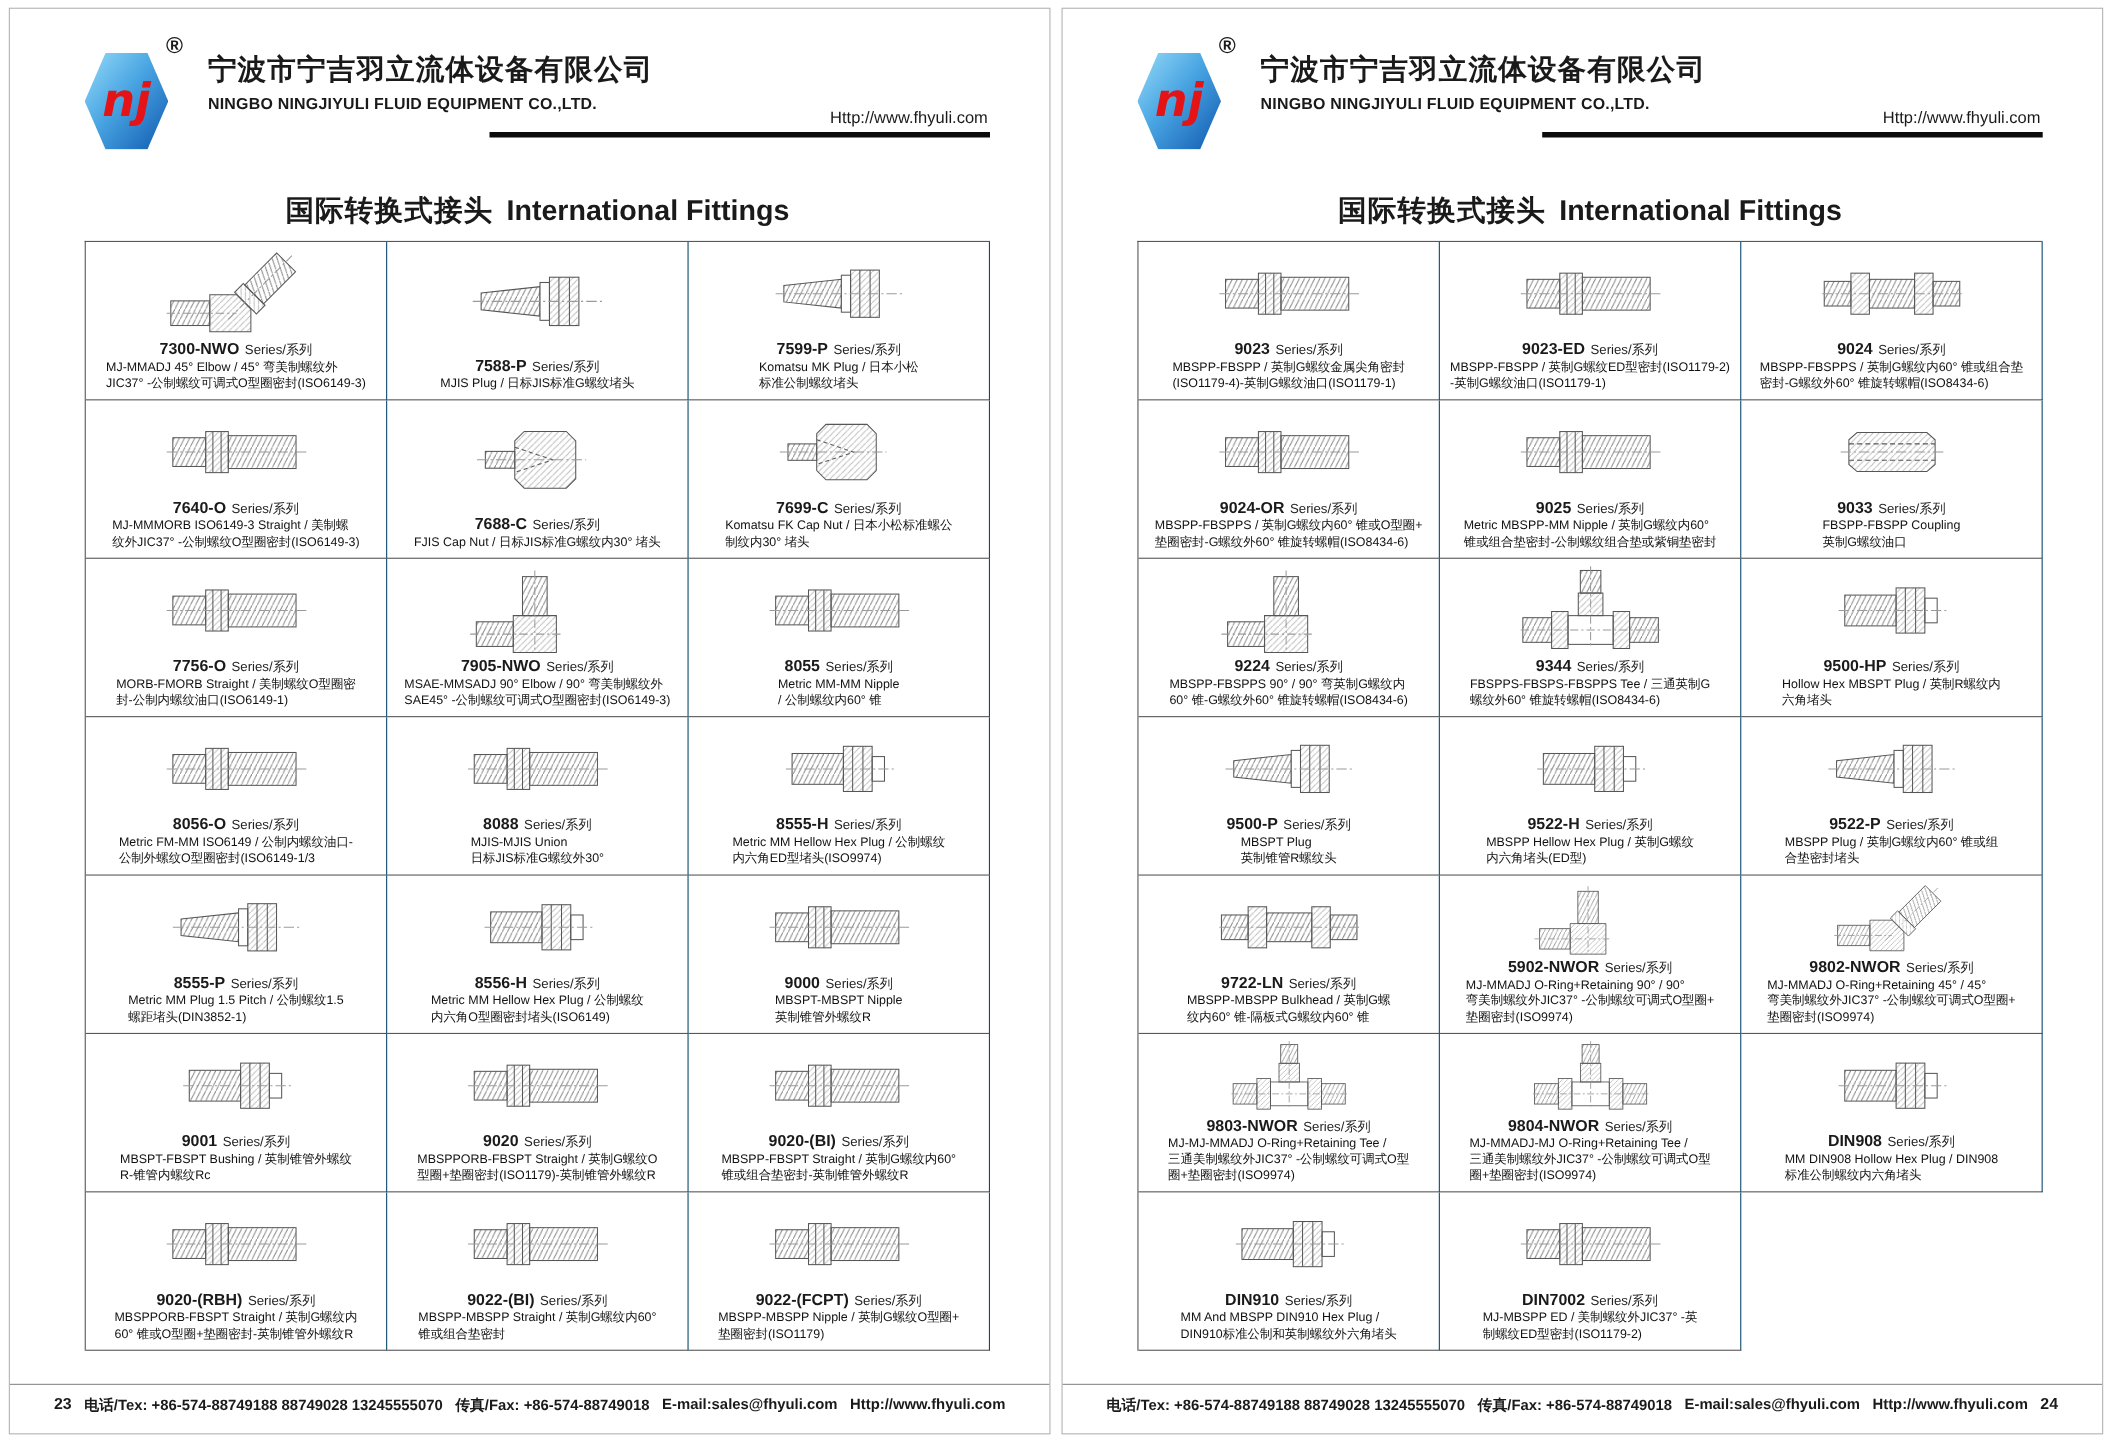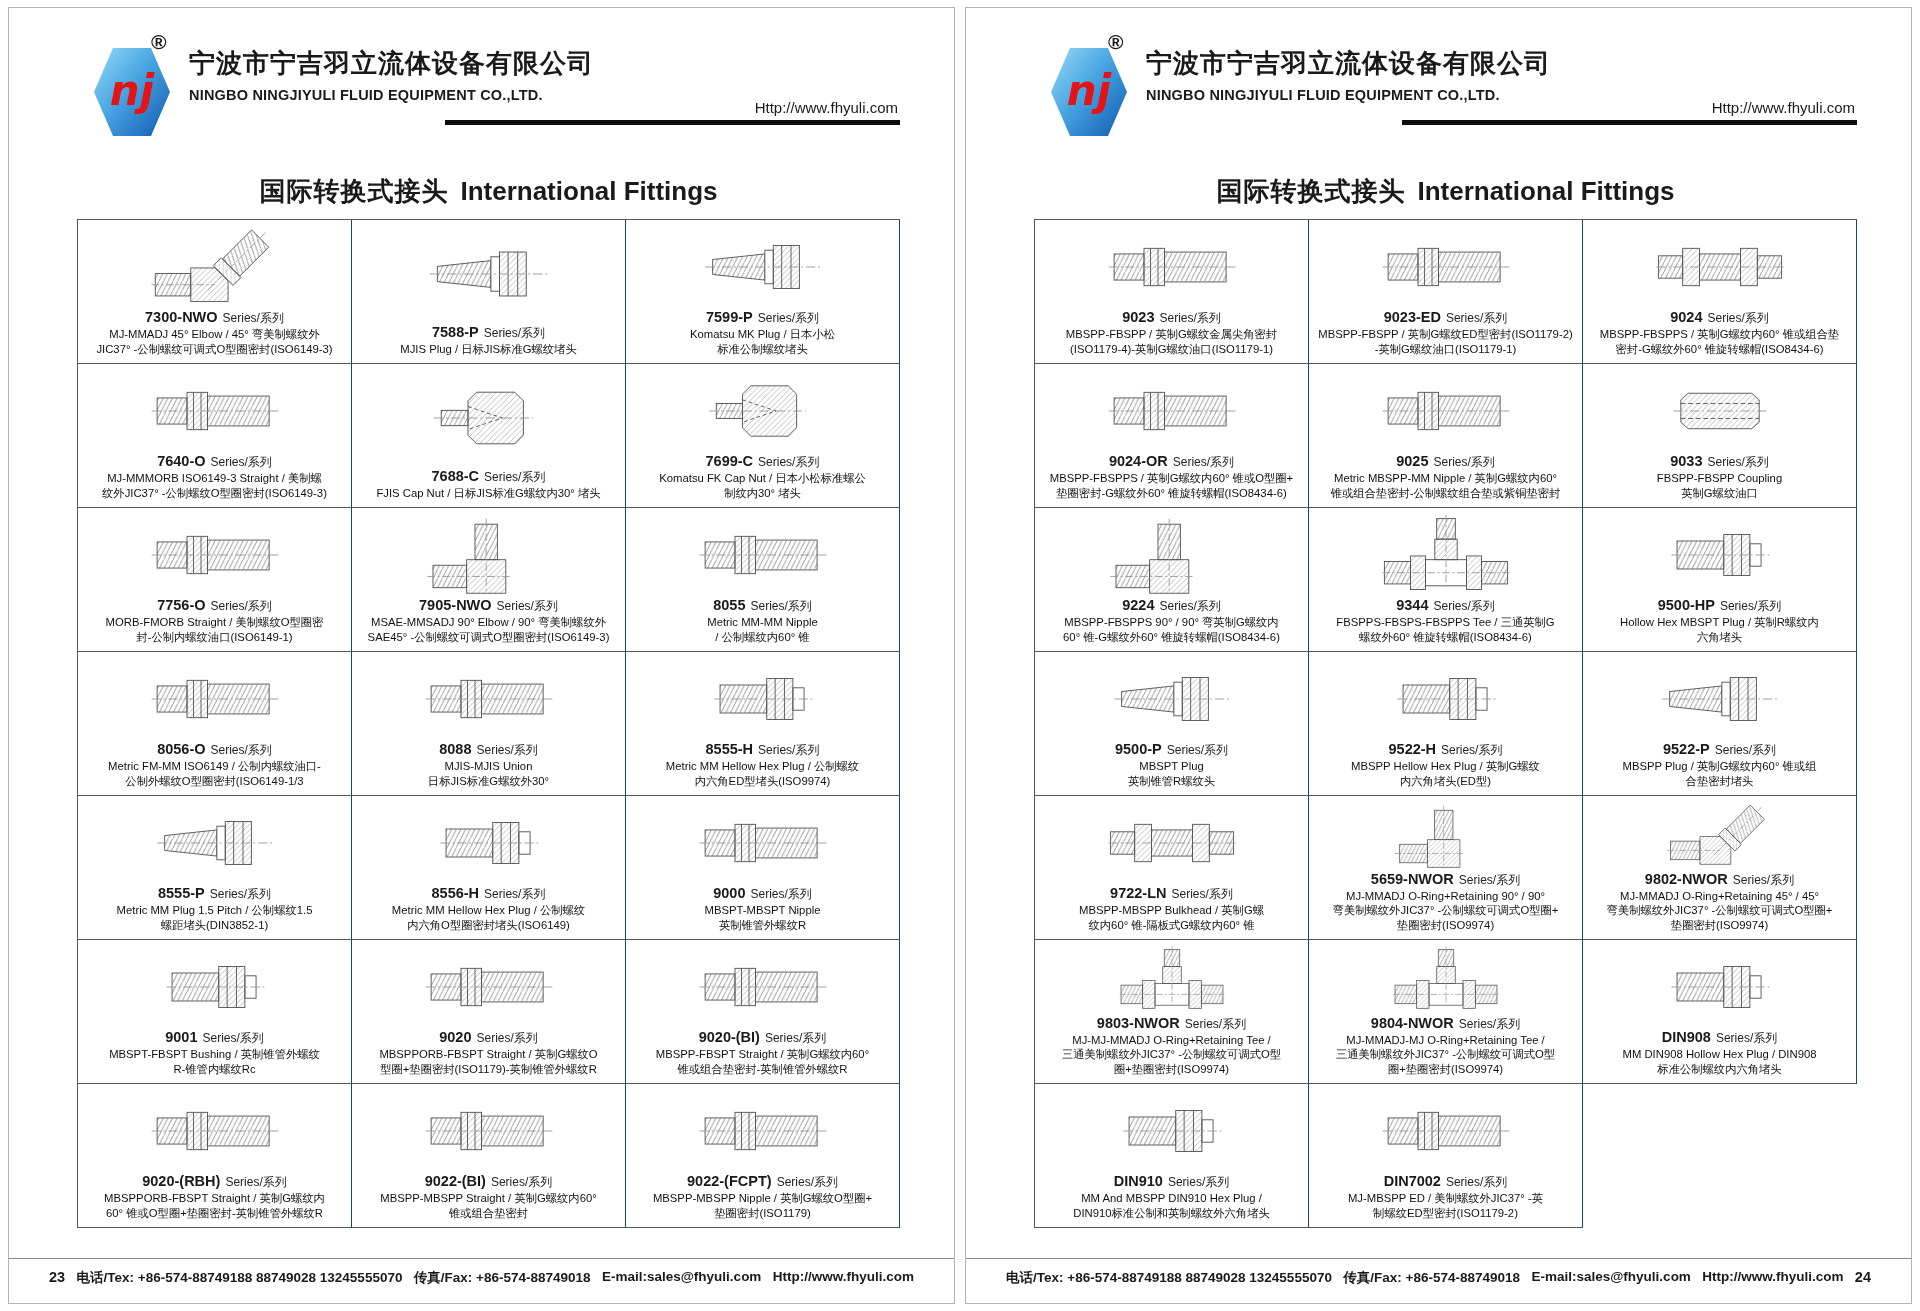--- a/index.html
+++ b/index.html
@@ -5,21 +5,21 @@
   * { box-sizing: border-box; margin: 0; padding: 0; }
   html,body { width:1920px; height:1311px; background:#fff; overflow:hidden;
     font-family:"Liberation Sans", sans-serif; color:#1a1a1a; }
   .sheet { display:flex; gap:10px; padding:7px 8px; height:1311px; }
   .page { flex:1 1 0; border:1px solid #b3b3b3; background:#fff;
     display:flex; flex-direction:column; padding:16px 54px 0 68px; position:relative; }
 
   
   .header { position:relative; height:106px; flex:0 0 auto; }
   .logo-wrap { position:absolute; left:0; top:10px; width:96px; height:96px; }
-  .logo-hex { position:absolute; left:17px; top:14px; width:76px; height:88px;
+  .logo-hex { position:absolute; left:0; top:14px; width:76px; height:88px;
     clip-path:polygon(25% 0%,75% 0%,100% 50%,75% 100%,25% 100%,0% 50%);
     background:linear-gradient(130deg,#96dbf9 0%,#49a5e2 45%,#1059b0 100%);
     display:flex; align-items:center; justify-content:center; }
   .logo-nj { color:#e41315; font-size:42px; font-weight:bold; font-style:italic;
     font-family:"DejaVu Sans", sans-serif; transform:translateY(-2px); }
   .logo-reg { position:absolute; left:74px; top:-4px; font-size:21px; font-weight:bold; }
   .company { position:absolute; left:112px; top:22px; white-space:nowrap; }
   .company-cn { font-size:26px; font-weight:bold; letter-spacing:1px; }
   .company-en { font-size:14.5px; font-weight:bold; margin-top:6px; letter-spacing:0.2px; }
   .header-rule { position:absolute; left:368px; right:0; bottom:5px; height:5px; background:#0c0c0c; }
@@ -35,21 +35,21 @@
     border-top:1px solid #585858; border-left:1px solid #585858; flex:0 0 auto; }
   .cell { border-right:1px solid #0c4a6e; border-bottom:1px solid #585858;
     height:144px; display:flex; flex-direction:column; align-items:center;
     padding:5px 6px 7px; overflow:hidden; }
   .draw { flex:1 1 0; min-height:0; width:100%; display:flex;
     align-items:center; justify-content:center; }
   .draw svg { height:100%; max-height:86px; width:200px; }
   .series-line { flex:0 0 auto; font-size:14px; line-height:17px; text-align:center; }
   .series { font-weight:bold; font-size:14.5px; }
   .series-suffix { font-size:12px; margin-left:5px; color:#222; }
-  .desc { flex:0 0 auto; font-size:11.3px; line-height:14.5px; text-align:center;
+  .desc { flex:0 0 auto; font-size:11.3px; line-height:14.5px; text-align:left;
     white-space:pre-line; color:#111; }
 
   
   .footer { margin:auto -54px 0 -68px; border-top:1px solid #8a8a8a;
     padding:10px 40px 16px 40px; display:flex; align-items:flex-start;
     justify-content:space-between; font-size:13.5px; font-weight:600; white-space:nowrap; }
   .pagenum { font-size:14.5px; font-weight:600; }
   .f-label { font-weight:600; }
   .defs-holder { position:absolute; width:0; height:0; overflow:hidden; }
 </style>
@@ -647,21 +647,21 @@
 纹内60° 锥-隔板式G螺纹内60° 锥</div>
   </div>
 
   <div class="cell">
     <div class="draw">
       <svg viewBox="0 0 140 90" preserveAspectRatio="xMidYMid meet">
               <use href="#fit-elbow90"></use>
             </svg>
     </div>
     <div class="series-line">
-      <span class="series">5659-NWOR</span><span class="series-suffix">Series/系列</span>
+      <span class="series">5902-NWOR</span><span class="series-suffix">Series/系列</span>
     </div>
     <div class="desc">MJ-MMADJ O-Ring+Retaining 90° / 90°
 弯美制螺纹外JIC37° -公制螺纹可调式O型圈+
 垫圈密封(ISO9974)</div>
   </div>
 
   <div class="cell">
     <div class="draw">
       <svg viewBox="0 0 140 90" preserveAspectRatio="xMidYMid meet">
               <use href="#fit-elbow45"></use>

